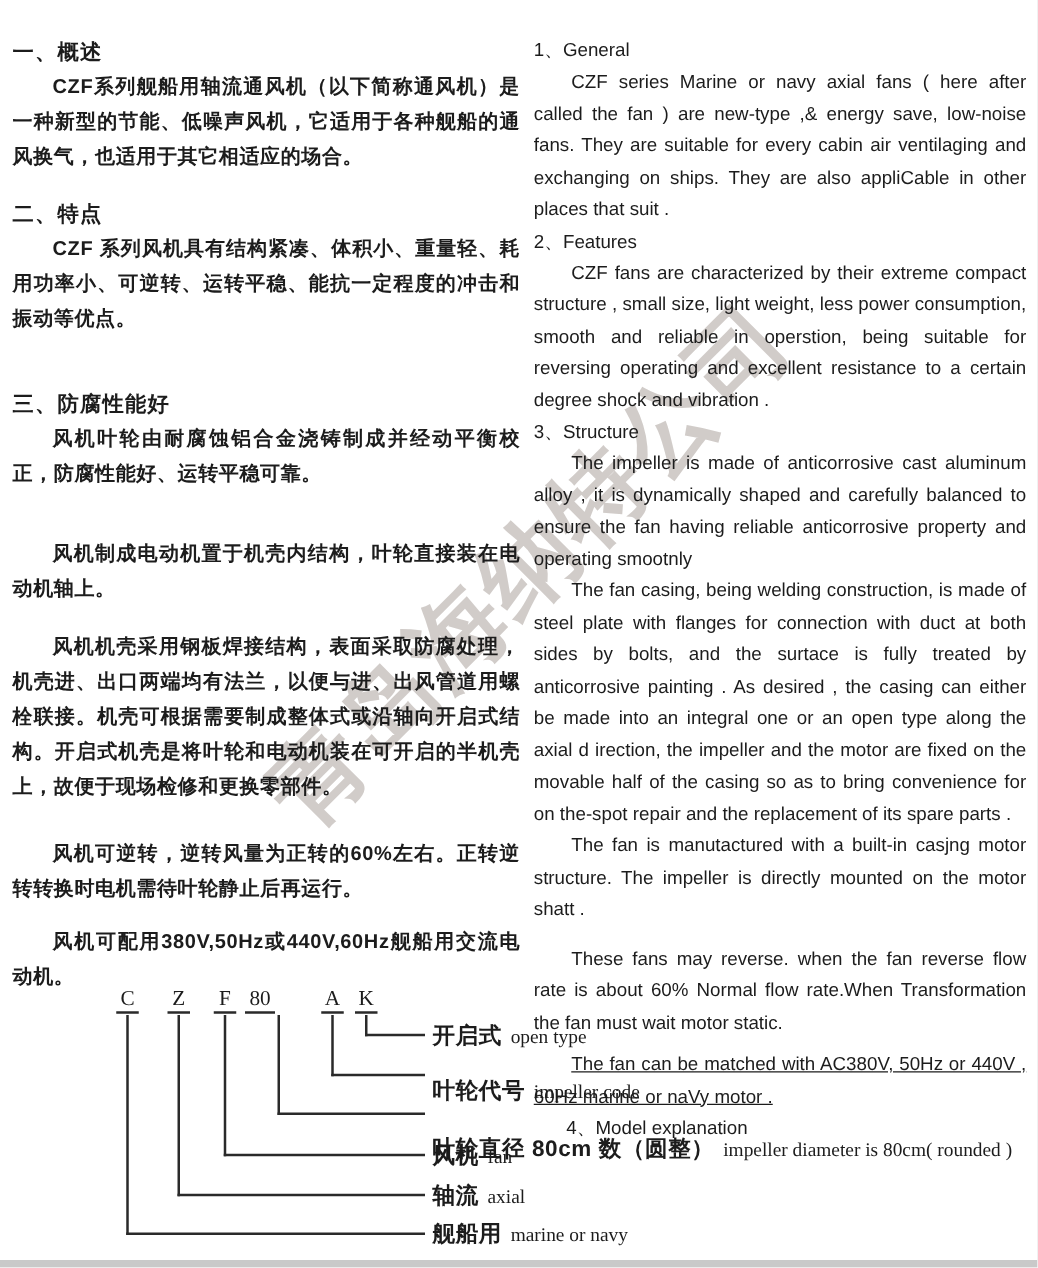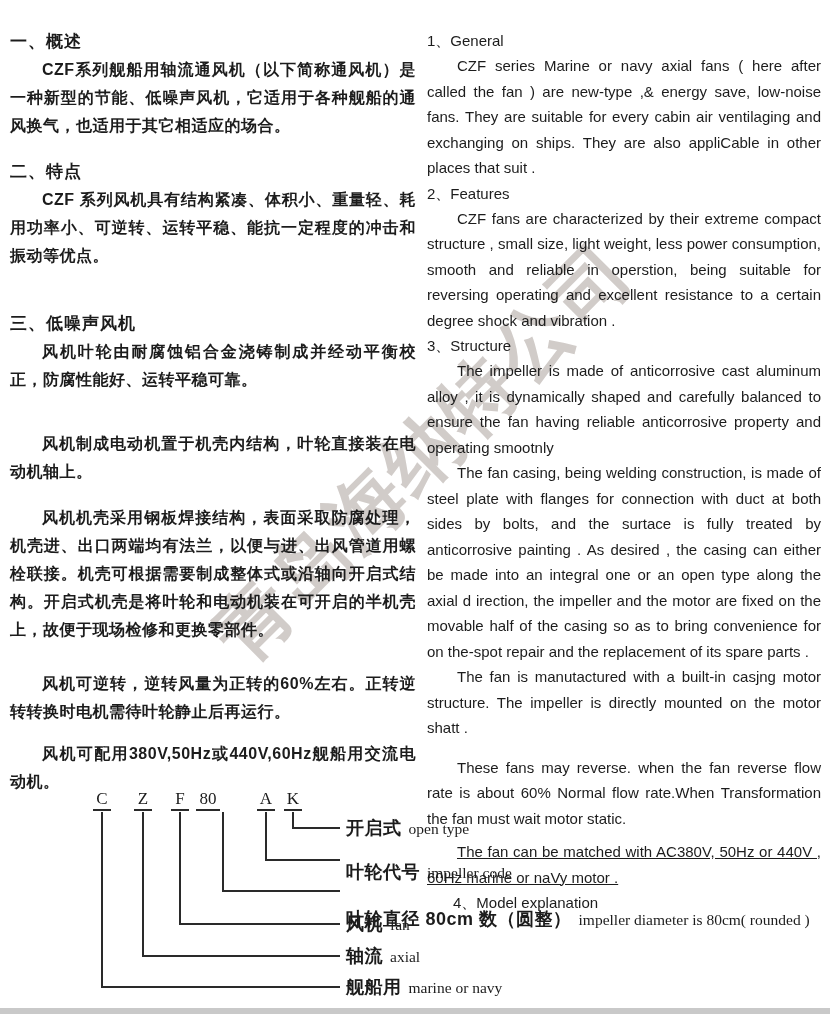--- a/index.html
+++ b/index.html
@@ -66,21 +66,21 @@
 
 <div class="page">
 
   <div class="watermark">青岛海纳特公司</div>
 
   <div class="col col-left">
     <div class="zh-h">一、概述</div>
     <div class="zh-p">CZF系列舰船用轴流通风机（以下简称通风机）是一种新型的节能、低噪声风机，它适用于各种舰船的通风换气，也适用于其它相适应的场合。</div>
     <div class="zh-h mt18">二、特点</div>
     <div class="zh-p">CZF 系列风机具有结构紧凑、体积小、重量轻、耗用功率小、可逆转、运转平稳、能抗一定程度的冲击和振动等优点。</div>
-    <div class="zh-h mt40">三、低噪声风机</div>
+    <div class="zh-h mt40">三、防腐性能好</div>
     <div class="zh-p">风机叶轮由耐腐蚀铝合金浇铸制成并经动平衡校正，防腐性能好、运转平稳可靠。</div>
     <div class="zh-p mt36">风机制成电动机置于机壳内结构，叶轮直接装在电动机轴上。</div>
     <div class="zh-p mt18">风机机壳采用钢板焊接结构，表面采取防腐处理，机壳进、出口两端均有法兰，以便与进、出风管道用螺栓联接。机壳可根据需要制成整体式或沿轴向开启式结构。开启式机壳是将叶轮和电动机装在可开启的半机壳上，故便于现场检修和更换零部件。</div>
     <div class="zh-p mt26">风机可逆转，逆转风量为正转的60%左右。正转逆转转换时电机需待叶轮静止后再运行。</div>
     <div class="zh-p mt14">风机可配用380V,50Hz或440V,60Hz舰船用交流电动机。</div>
   </div>
 
   <div class="col col-right">
     <div class="en-h">1、General</div>
     <div class="en-p">CZF series Marine or navy axial fans ( here after called the fan ) are new-type ,&amp; energy save, low-noise fans. They are suitable for every cabin air ventilaging and exchanging on ships. They are also appliCable in other places that suit .</div>

